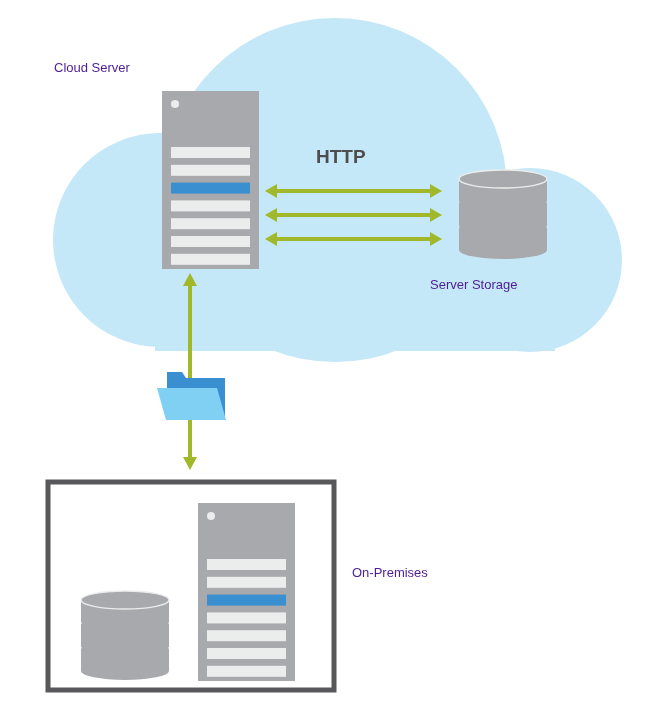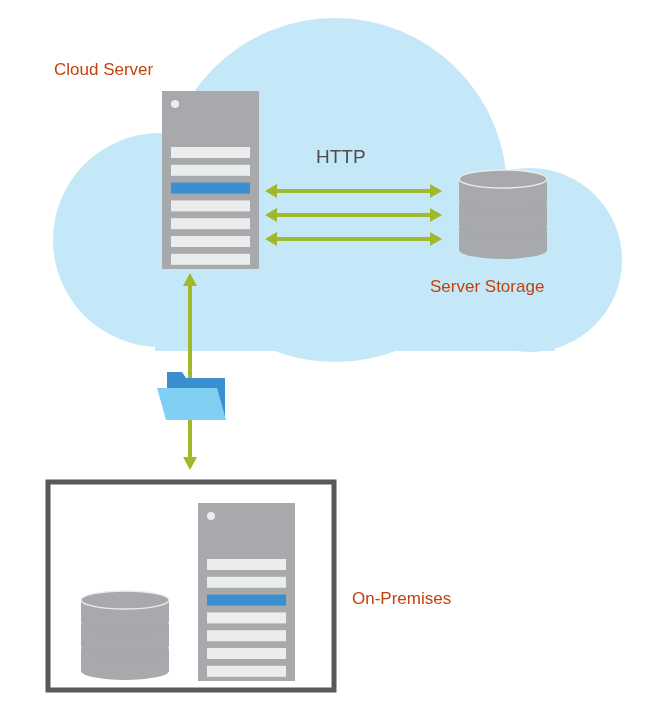--- a/index.html
+++ b/index.html
@@ -1,19 +1,19 @@
 <!DOCTYPE html>
 <html><head>
   <meta charset="utf-8">
   <style>
     html, body { margin: 0; padding: 0; background: #ffffff; }
     body { width: 659px; height: 726px; position: relative; overflow: hidden; font-family: "Liberation Sans", sans-serif; }
     svg#diagram { position: absolute; left: 0; top: 0; }
-    .label { position: absolute; color: #c2410c; font-size: 17px; white-space: nowrap; font-family: "Liberation Sans", sans-serif; }
-    .label.bold { font-weight: normal; font-size: 19px; color: #4d4d4f; }
+    .label { position: absolute; color: #4c1d95; font-size: 13px; white-space: nowrap; font-family: "Liberation Sans", sans-serif; }
+    .label.bold { font-weight: bold; font-size: 19px; color: #4d4d4f; }
   </style>
 </head>
 <body>
 
 <svg id="diagram" width="659" height="726" viewBox="0 0 659 726">
 
   <g id="cloud">
     <circle cx="160" cy="240" r="107" fill="#c5e8f8"></circle>
     <circle cx="335" cy="190" r="172" fill="#c5e8f8"></circle>
     <circle cx="530" cy="260" r="92" fill="#c5e8f8"></circle>
@@ -83,13 +83,13 @@
     </g>
 <g id="folder">
     <path id="folder-back" d="M167 372 L182 372 L186 378 L225 378 L225 420 L167 420 Z" fill="#3a8fd0"></path>
     <path id="folder-front" d="M157 388 L217 388 L226 420 L166 420 Z" fill="#7fd0f3"></path>
   </g>
   </svg>
 
 <div class="label" style="left:54px; top:60px;">Cloud Server</div>
 <div class="label bold" style="left:316px; top:146px;">HTTP</div>
 <div class="label" style="left:430px; top:277px;">Server Storage</div>
-<div class="label" style="left:352px; top:589px;text-align:right;">On-Premises</div>
+<div class="label" style="left:352px; top:565px;text-align:right;">On-Premises</div>
 
 </body></html>

